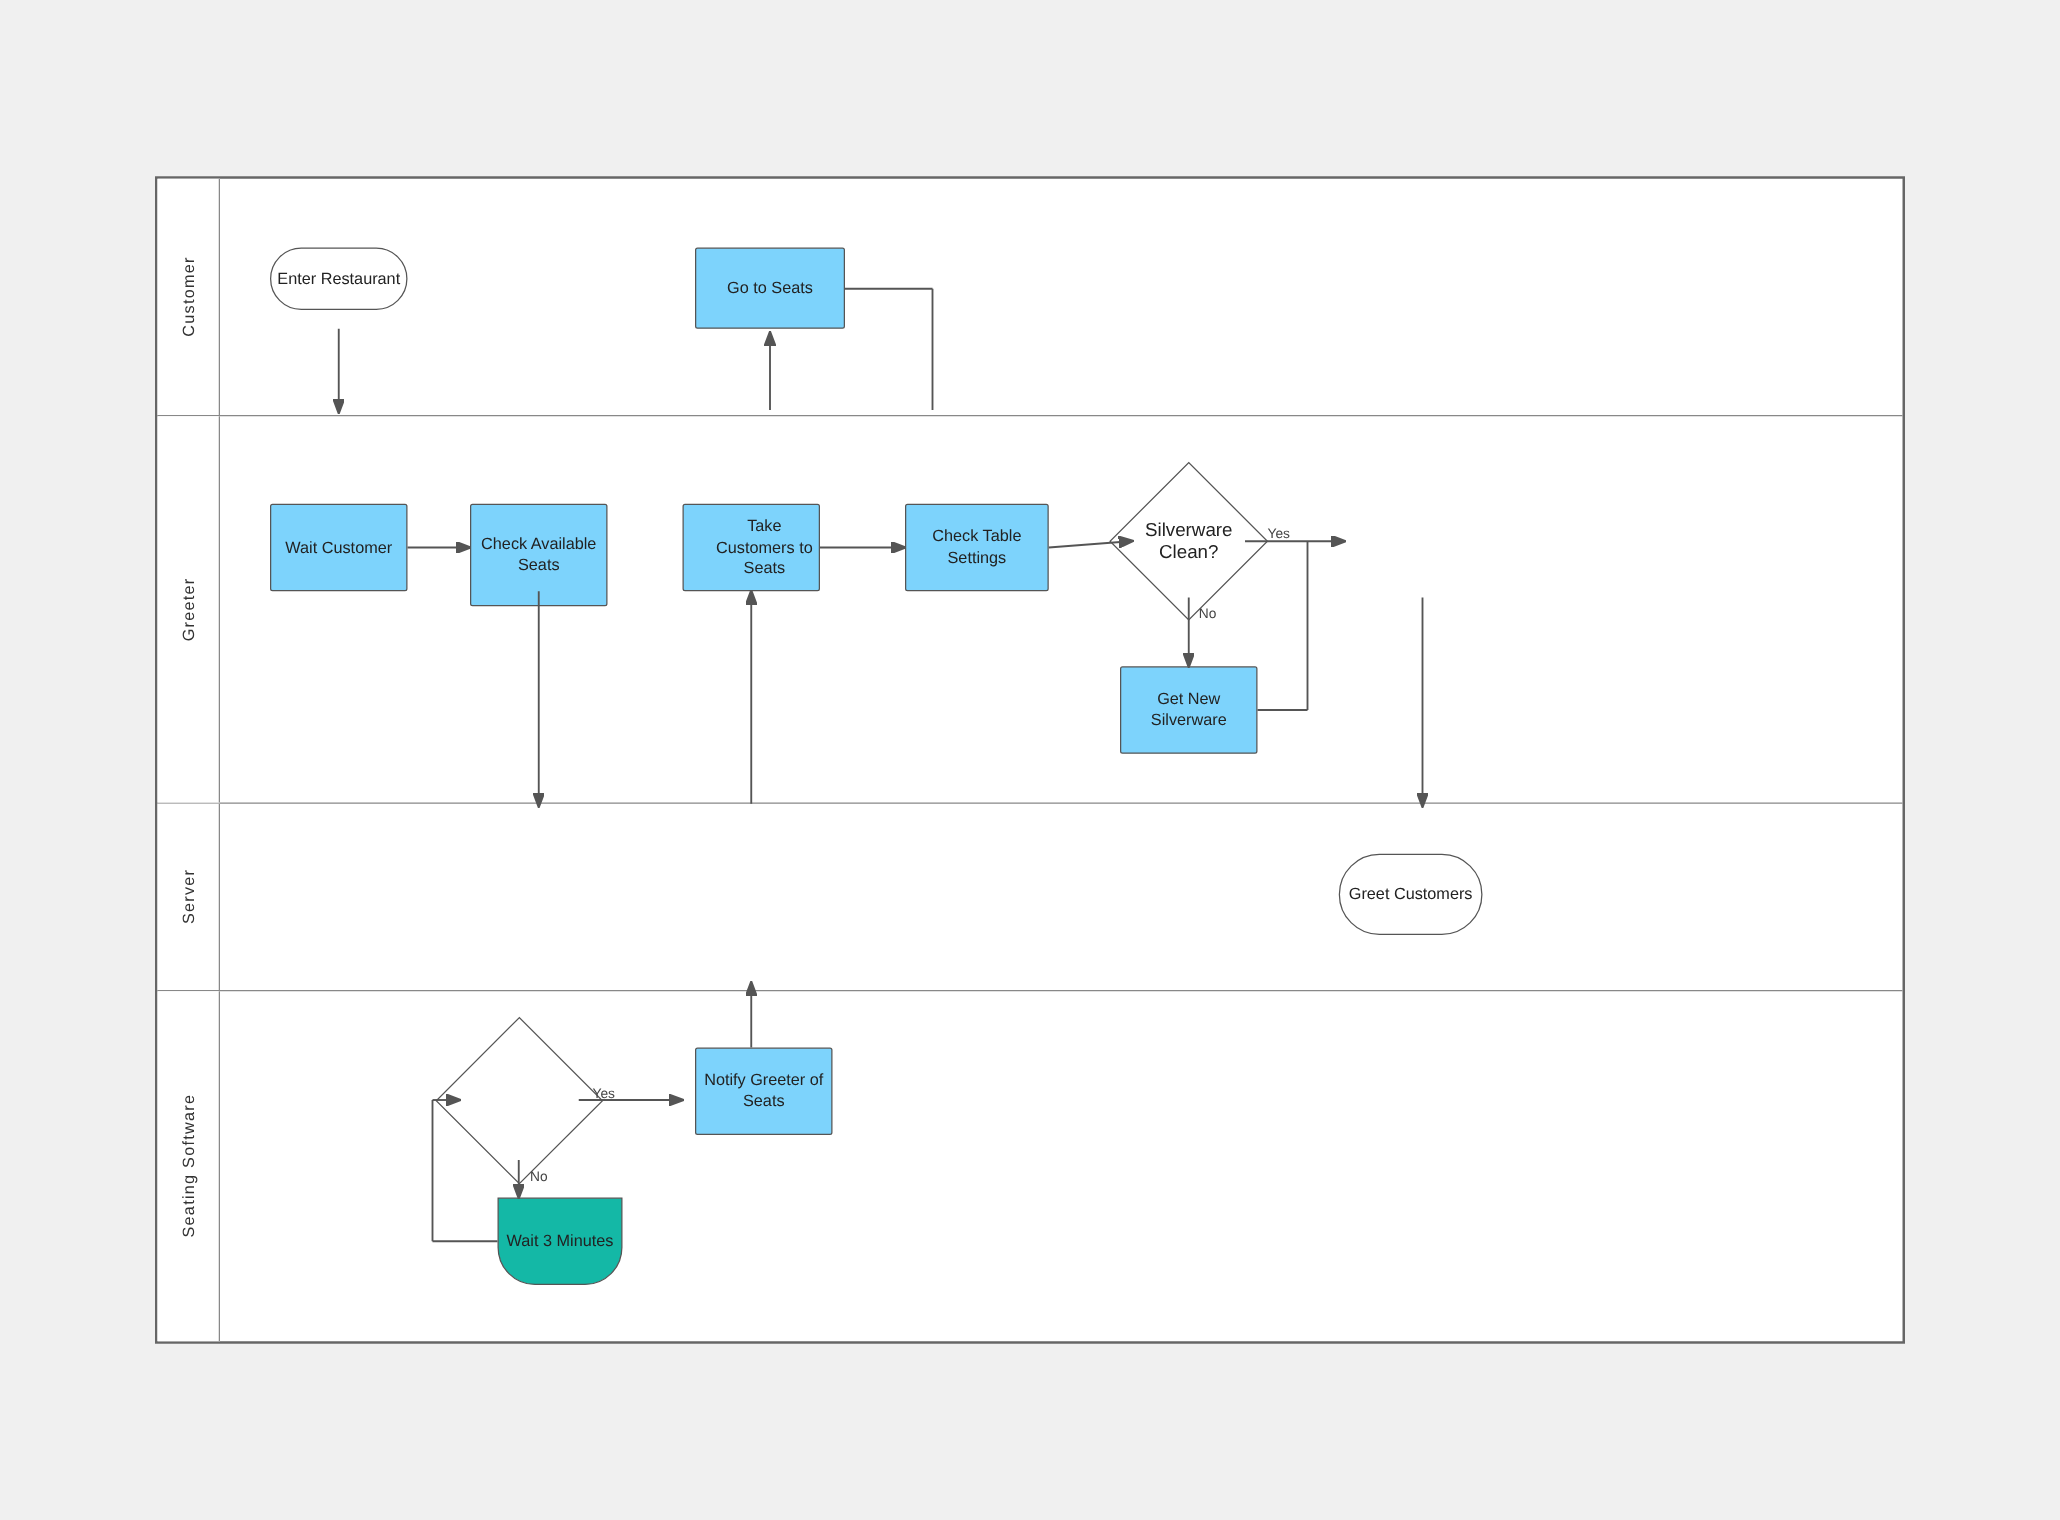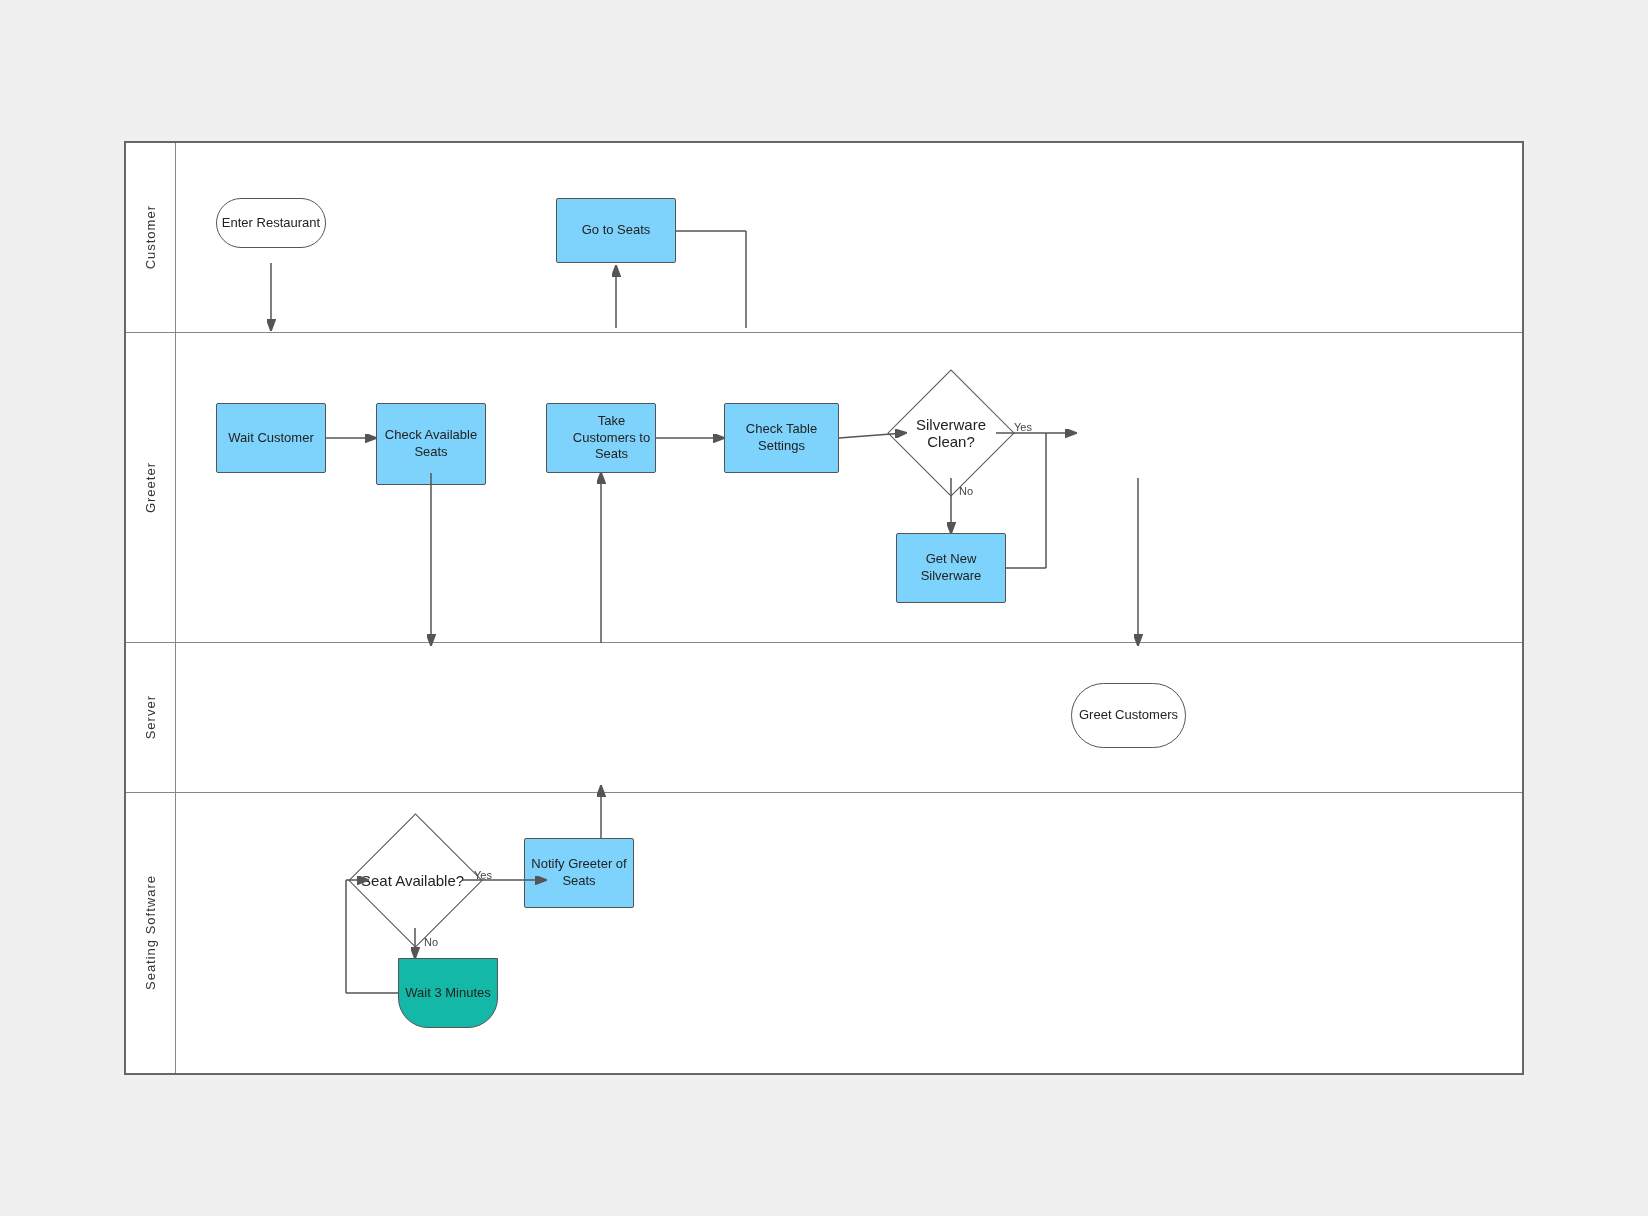--- a/index.html
+++ b/index.html
@@ -233,25 +233,22 @@
   </div>
 
   <div class="swim-lane" style="height:280px;">
     <div class="lane-label">
       <span>Seating Software</span>
     </div>
     <div class="lane-content">
 
       <div class="node diamond" style="left:192px;top:40px;width:95px;height:95px;">
       </div>
-      <div class="diamond-label" style="left:185px;top:40px;width:109px;height:95px;">
-        <span>Seat Available?</span>
-      </div>
-
-      <div class="node rect" style="left:348px;top:45px;width:110px;height:70px;">
+
+      <div class="node rect" style="left:380px;top:45px;width:110px;height:70px;">
         <span>Notify Greeter of Seats</span>
       </div>
 
       <div class="node" style="left:222px;top:165px;width:100px;height:70px;border:1.5px solid #555;background:#14b8a6;border-radius:0 0 30px 30px;">
         <span>Wait 3 Minutes</span>
       </div>
 
       <svg class="arrows">
         <defs>
           <marker id="ah4" markerWidth="8" markerHeight="6" refX="6" refY="3" orient="auto">

